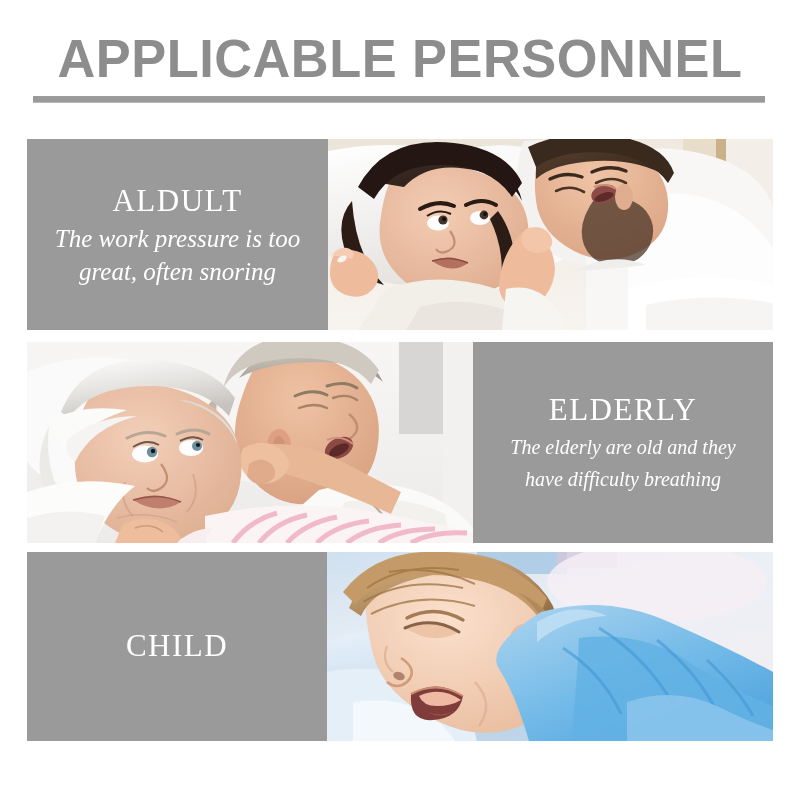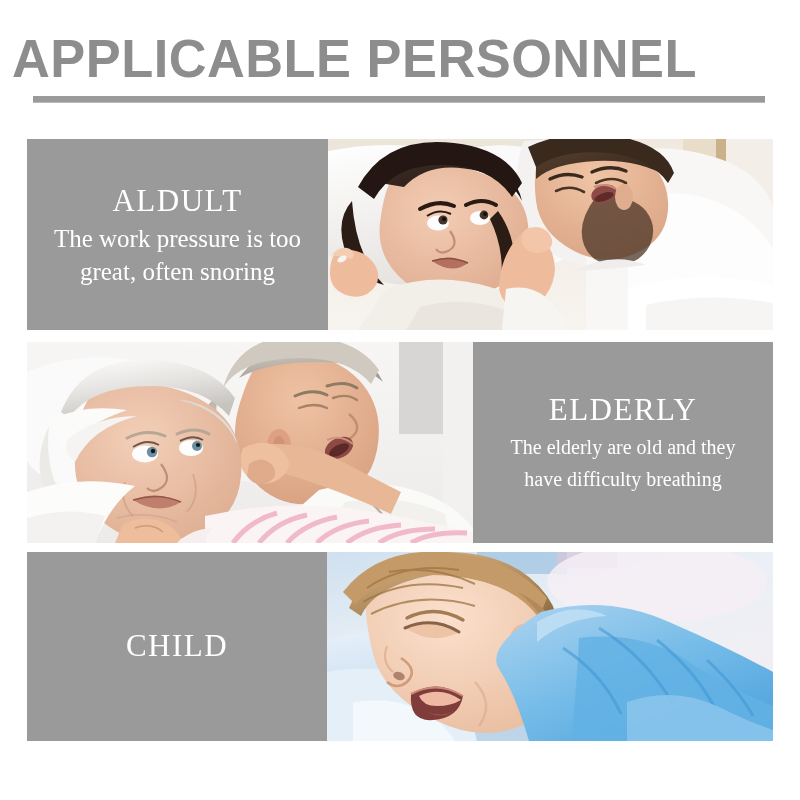--- a/index.html
+++ b/index.html
@@ -14,20 +14,21 @@
     overflow: hidden;
     font-family: "Liberation Serif", serif;
   }
 
   
   #title-block {
     position: absolute;
     left: 0;
     top: 28px;
     width: 800px;
+    text-align: center;
   }
   #page-title {
     font-family: "Liberation Sans", sans-serif;
     font-weight: bold;
     font-size: 54px;
     line-height: 60px;
     letter-spacing: 0.5px;
     color: #8d8d8d;
     transform: scaleX(0.97);
     transform-origin: center;
@@ -85,20 +86,21 @@
     font-size: 31px;
     line-height: 38px;
     letter-spacing: 1.5px;
     margin-bottom: 2px;
     white-space: nowrap;
   }
   .panel-desc {
     font-family: "Liberation Serif", serif;
     font-size: 25px;
     line-height: 33px;
+    font-style: italic;
   }
   #panel-elderly .panel-desc { font-size: 20px; line-height: 32px; }
 </style>
 </head>
 <body>
 
 <div id="title-block">
   <div id="page-title">APPLICABLE PERSONNEL</div>
 </div>
 <div id="title-underline"></div>

